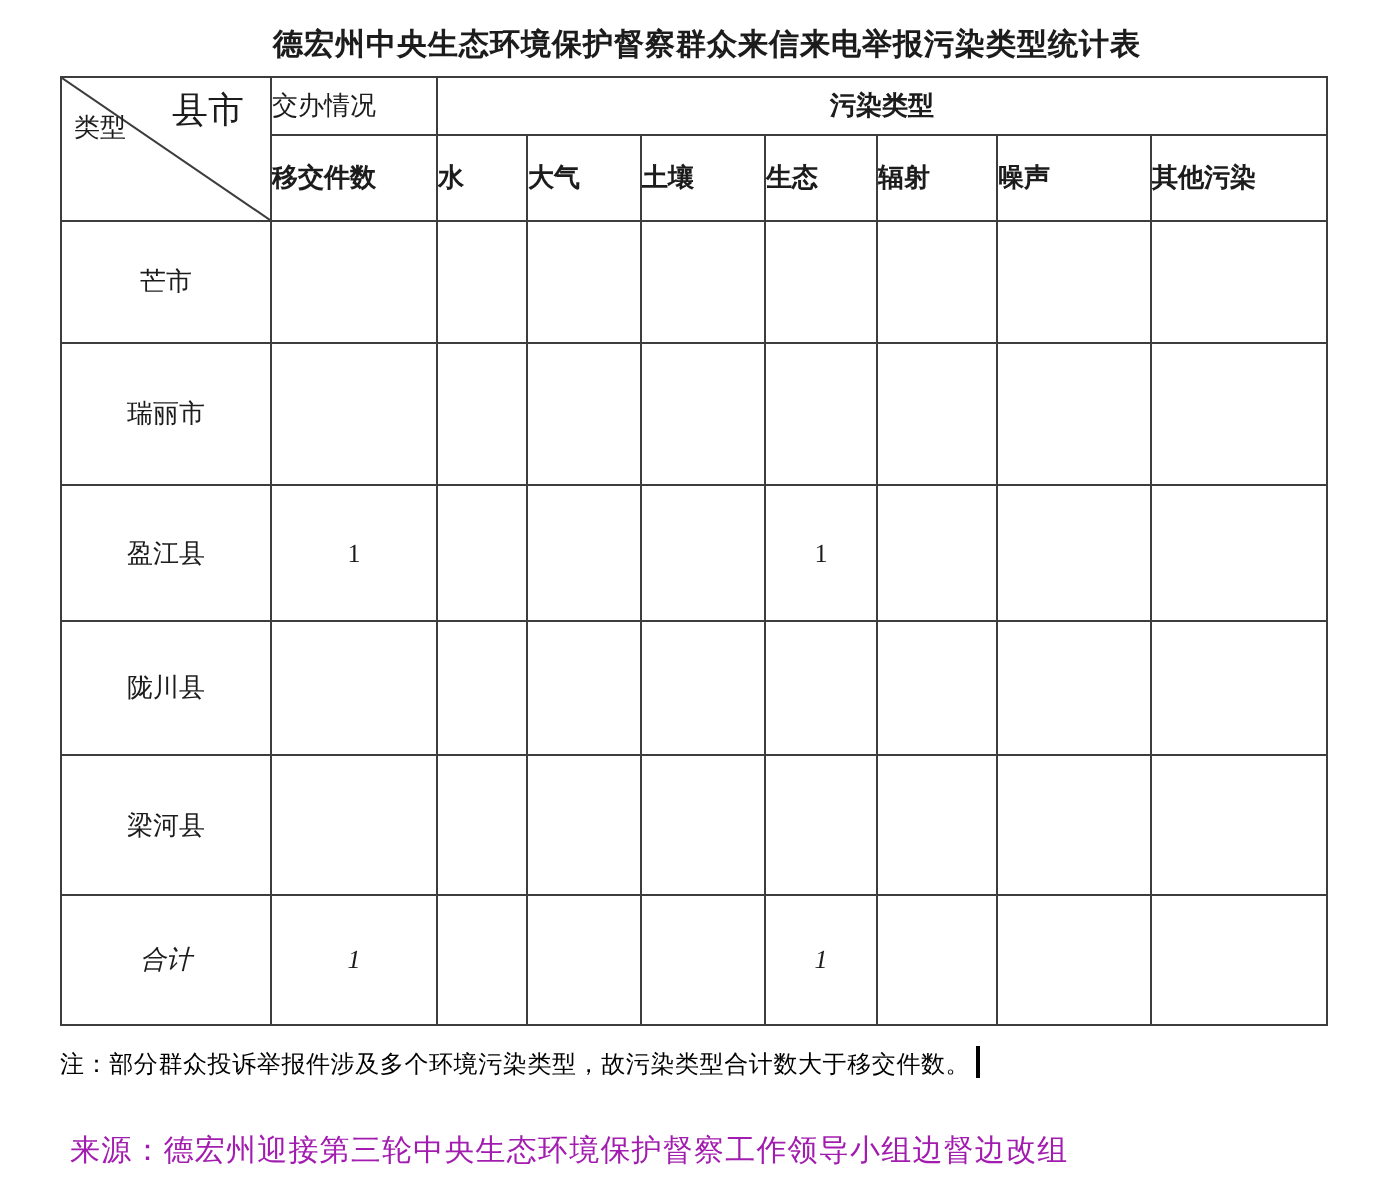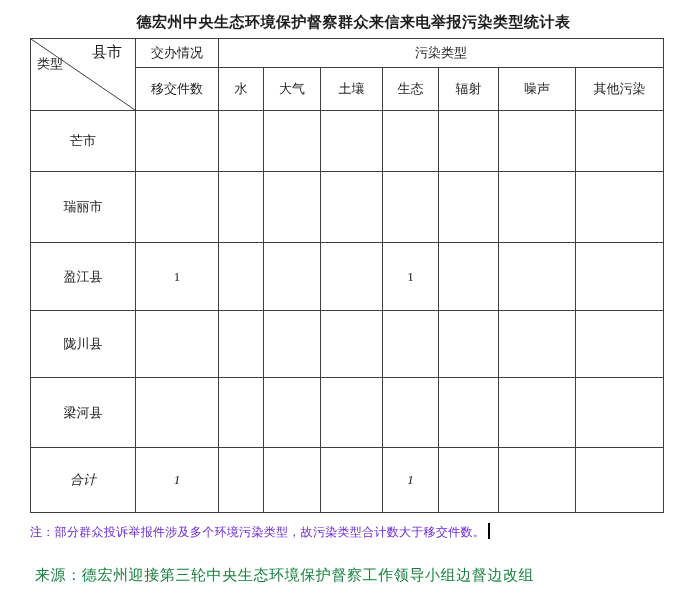--- a/index.html
+++ b/index.html
@@ -17,46 +17,46 @@
   table.stats {
     border-collapse:collapse; table-layout:fixed;
     width:633px; margin:6px 0 0 30px;
   }
   table.stats td {
     border:1px solid #3d3d3d;
     font-size:13px; vertical-align:middle;
     padding:0; overflow:hidden; background:#fff;
   }
   tr.hrow1 { height:29px; }
-  tr.hrow2 { height:43px; }
+  tr.hrow2 { height:43px;font-weight:bold; }
   tr.r1 { height:61px; }
   tr.r2 { height:71px; }
   tr.r3 { height:68px; }
   tr.r4 { height:67px;margin-left:30px; }
   tr.r5 { height:70px; }
   tr.r6 { height:65px;font-style:italic; }
-  td.hleft { text-align:center; padding-left:9px; }
-  td.hcenter { text-align:center; }
+  td.hleft { text-align:left; padding-left:9px; }
+  td.hcenter { text-align:center;font-weight:bold; }
   td.bodycell { text-align:center; }
   td.corner { position:relative; padding:0; }
   .corner svg { position:absolute; left:0; top:0; width:100%; height:100%; display:block; }
-  .corner .tr-label { position:absolute; top:4px; right:13px; font-size:15px; }
+  .corner .tr-label { position:absolute; top:4px; right:13px; font-size:18px; }
   .corner .bl-label { position:absolute; top:16px; left:6px; font-size:13px; }
   .note {
     margin:10px 2px 0 30px;
-    font-size:12px; color:#6d28d9;
+    font-size:12px; color:#000000;
     letter-spacing:0.3px;
   }
   .caret {
     display:inline-block; width:1.5px; height:16px;
     background:#000; vertical-align:-3px; margin-left:3px;
   }
   .source {
     margin:25px 0 0 35px;
-    font-size:15px; color:#15803d;
+    font-size:15px; color:#a21caf;
     letter-spacing:0.6px;
     font-family:Liberation Serif, serif;
   }
 </style>
 </head>
 <body>
 
 <div>
 
   <h1 class="title">德宏州中央生态环境保护督察群众来信来电举报污染类型统计表</h1>

